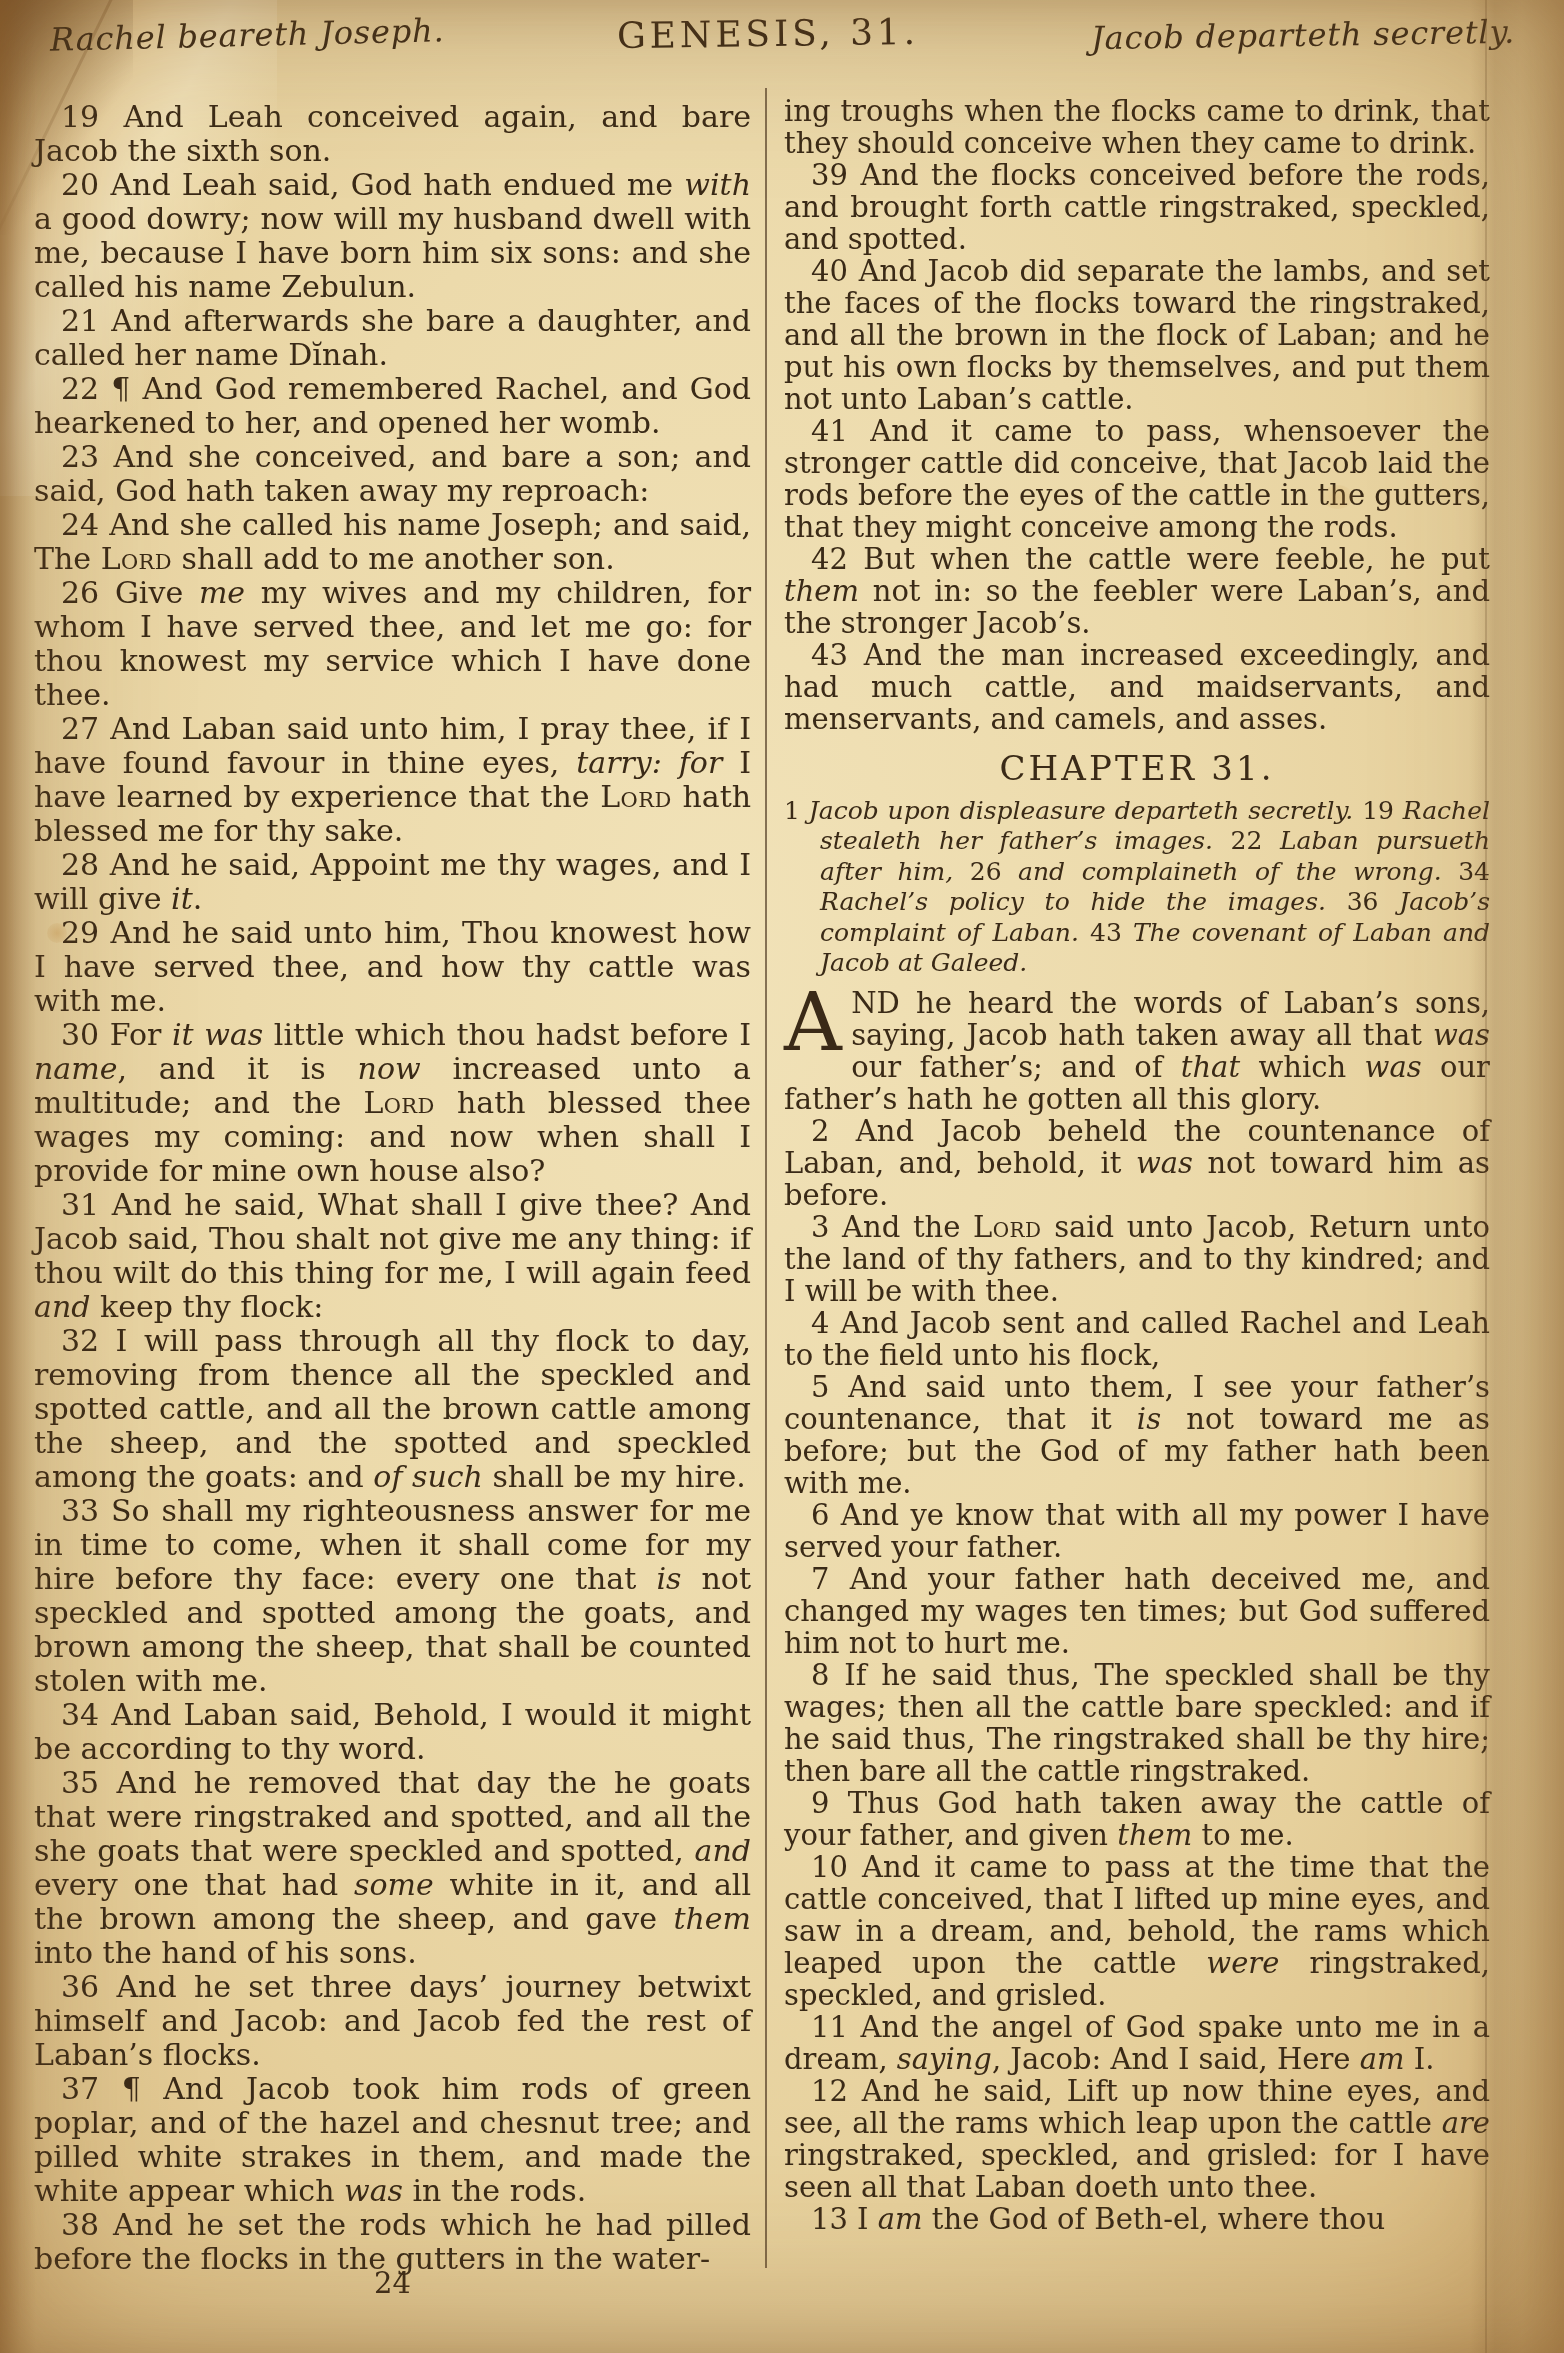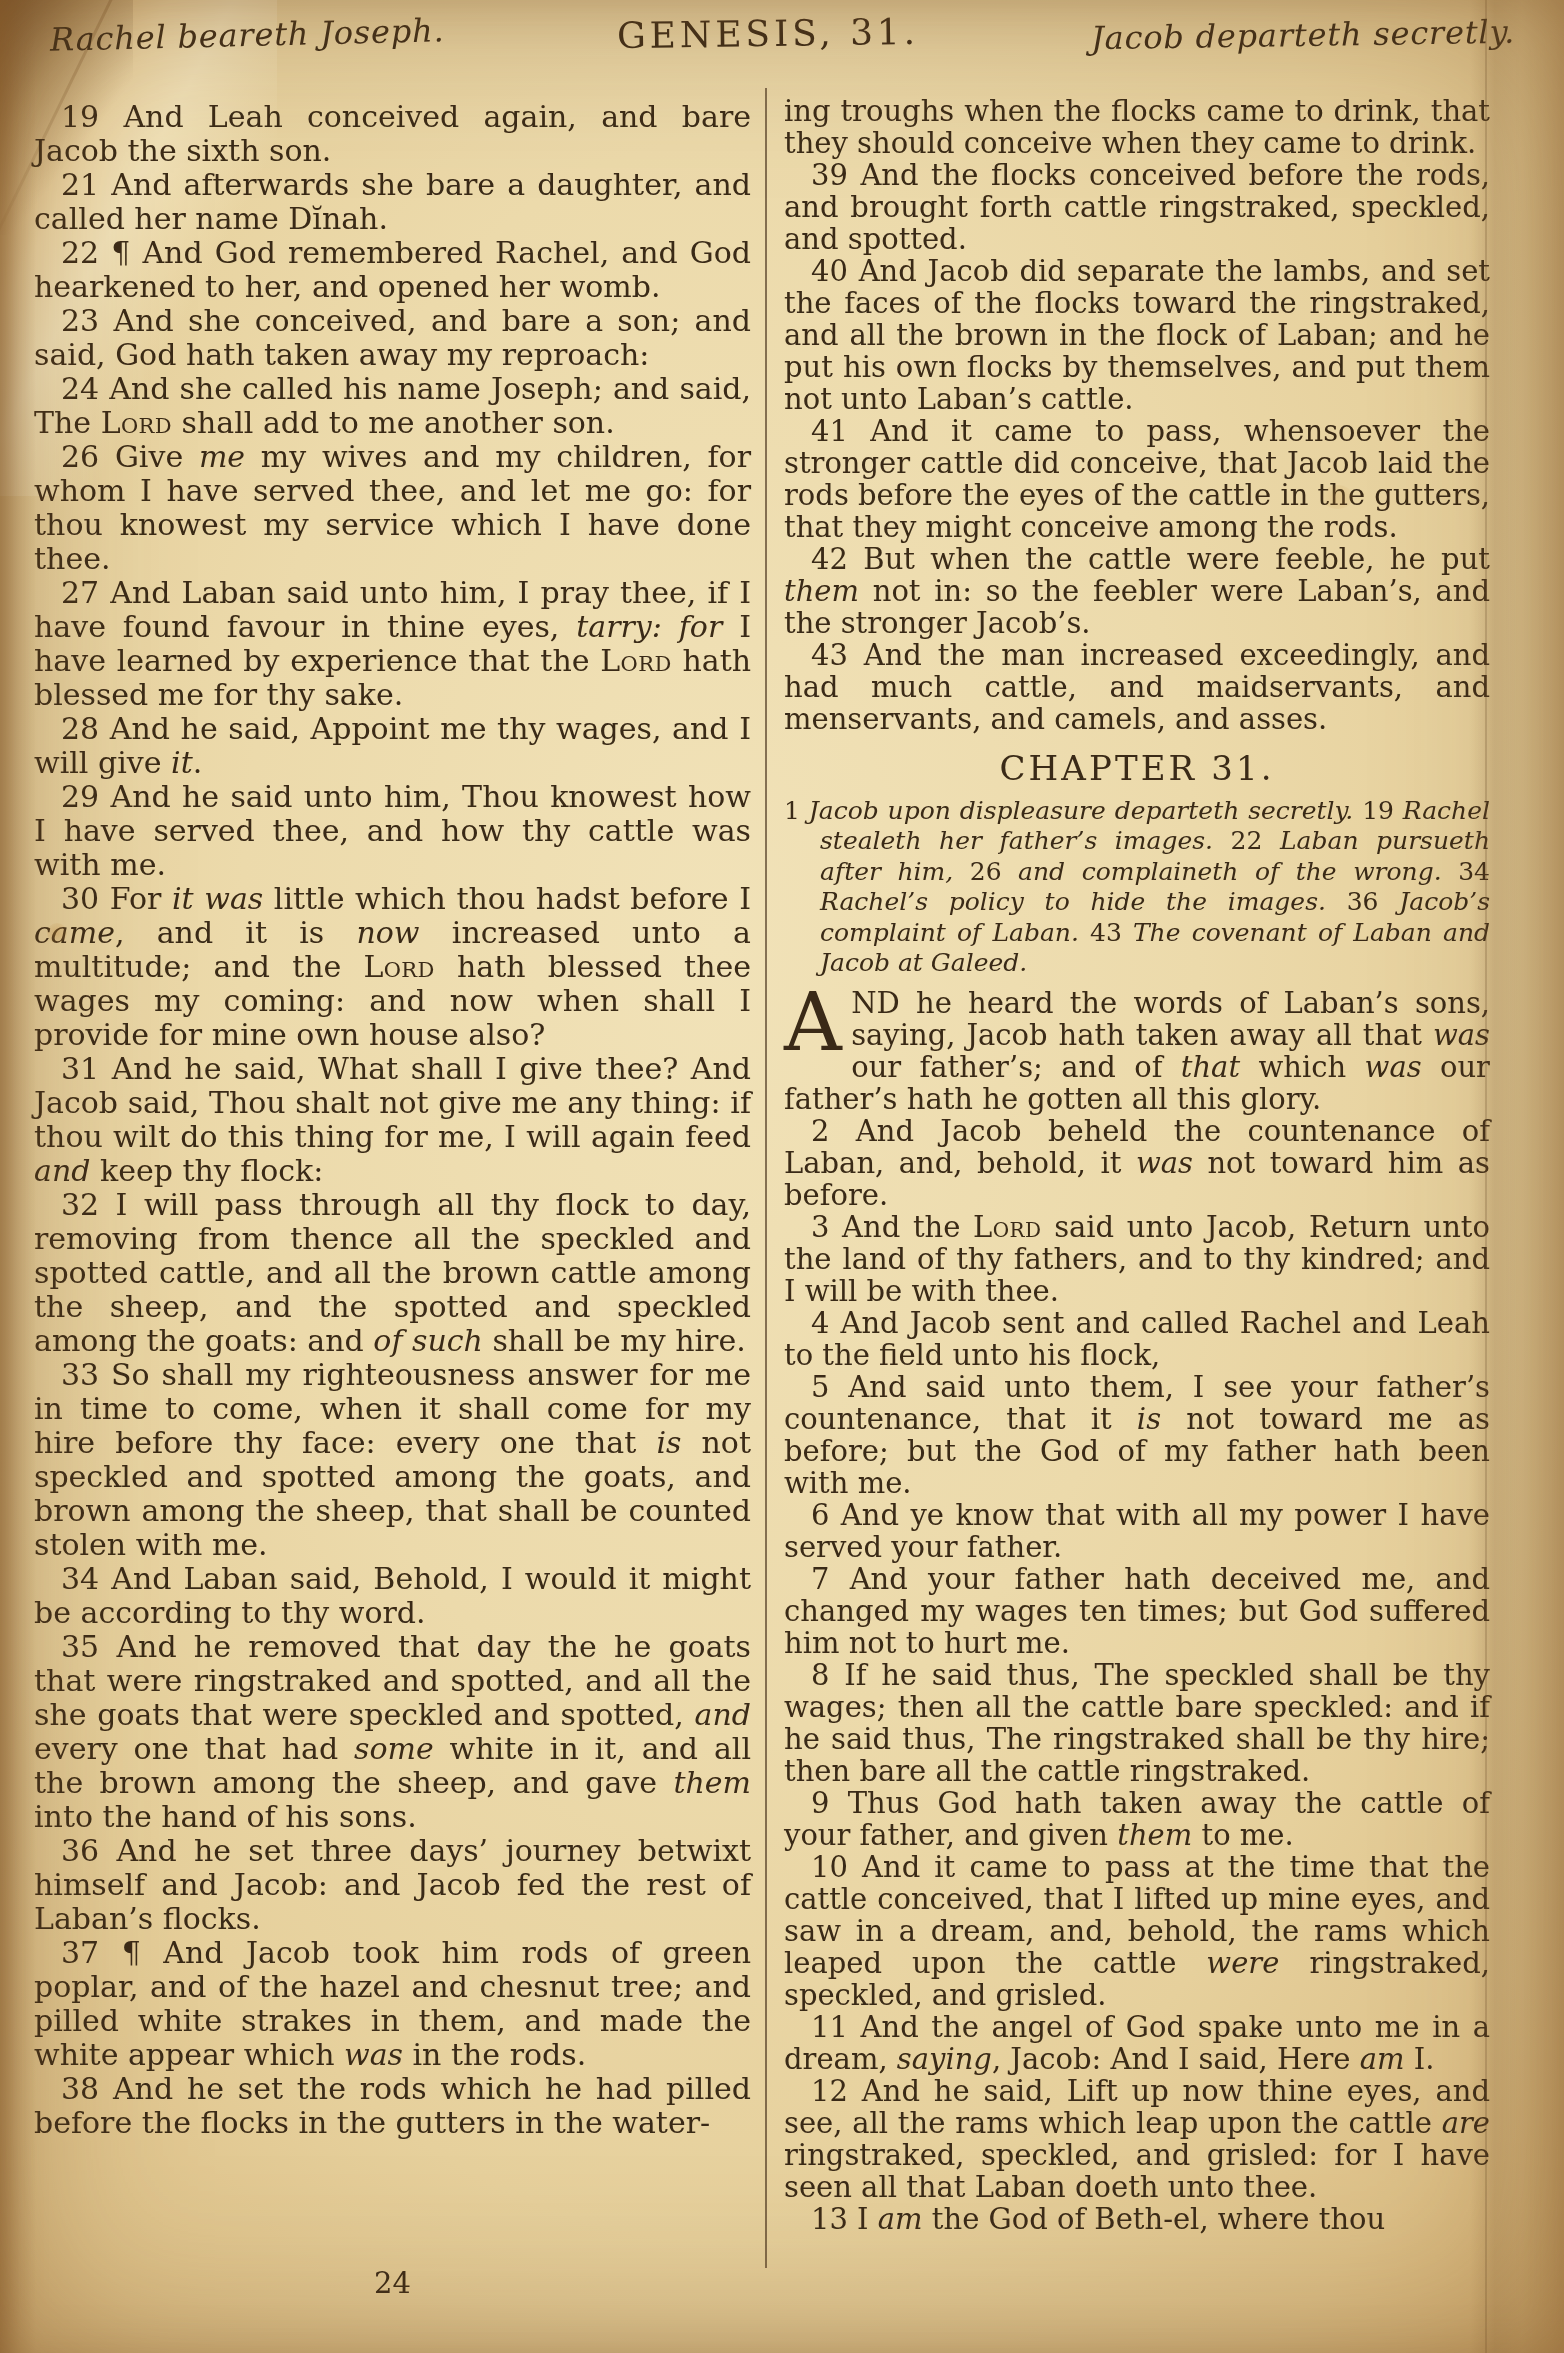--- a/index.html
+++ b/index.html
@@ -121,29 +121,30 @@
   <div class="running-head">
     <span class="rh-side rh-left">Rachel beareth Joseph.</span>
     <span class="rh-center">GENESIS, 31.</span>
     <span class="rh-side rh-right">Jacob departeth secretly.</span>
   </div>
 
   <div class="column-rule"></div>
 
   <div class="col" id="col-left">
       <p class="verse"><span>19 And Leah conceived again, and bare Jacob the sixth son.</span></p>
+      <p class="verse"><span>20 And Leah said, God hath endued me </span><span class="it">with</span><span> a good dowry; now will my husband dwell with me, because I have born him six sons: and she called his name Zebulun.</span></p>
       <p class="verse"><span>21 And afterwards she bare a daughter, and called her name Dĭnah.</span></p>
       <p class="verse"><span>22 ¶ And God remembered Rachel, and God hearkened to her, and opened her womb.</span></p>
       <p class="verse"><span>23 And she conceived, and bare a son; and said, God hath taken away my reproach:</span></p>
       <p class="verse"><span>24 And she called his name Joseph; and said, The </span><span class="sc">Lord</span><span> shall add to me another son.</span></p>
       <p class="verse"><span>26 Give </span><span class="it">me</span><span> my wives and my children, for whom I have served thee, and let me go: for thou knowest my service which I have done thee.</span></p>
       <p class="verse"><span>27 And Laban said unto him, I pray thee, if I have found favour in thine eyes, </span><span class="it">tarry: for</span><span> I have learned by experience that the </span><span class="sc">Lord</span><span> hath blessed me for thy sake.</span></p>
       <p class="verse"><span>28 And he said, Appoint me thy wages, and I will give </span><span class="it">it</span><span>.</span></p>
       <p class="verse"><span>29 And he said unto him, Thou knowest how I have served thee, and how thy cattle was with me.</span></p>
-      <p class="verse"><span>30 For </span><span class="it">it was</span><span> little which thou hadst before I </span><span class="it">came</span><span>, and it is </span><span class="it">now</span><span> increased unto a multitude; and the </span><span class="sc">Lord</span><span> hath blessed thee wages my coming: and now when shall I provide for mine own house also?</span></p>
+      <p class="verse"><span>30 For </span><span class="it">it was</span><span> little which thou hadst before I </span><span class="it">name</span><span>, and it is </span><span class="it">now</span><span> increased unto a multitude; and the </span><span class="sc">Lord</span><span> hath blessed thee wages my coming: and now when shall I provide for mine own house also?</span></p>
       <p class="verse"><span>31 And he said, What shall I give thee? And Jacob said, Thou shalt not give me any thing: if thou wilt do this thing for me, I will again feed </span><span class="it">and</span><span> keep thy flock:</span></p>
       <p class="verse"><span>32 I will pass through all thy flock to day, removing from thence all the speckled and spotted cattle, and all the brown cattle among the sheep, and the spotted and speckled among the goats: and </span><span class="it">of such</span><span> shall be my hire.</span></p>
       <p class="verse"><span>33 So shall my righteousness answer for me in time to come, when it shall come for my hire before thy face: every one that </span><span class="it">is</span><span> not speckled and spotted among the goats, and brown among the sheep, that shall be counted stolen with me.</span></p>
       <p class="verse"><span>34 And Laban said, Behold, I would it might be according to thy word.</span></p>
       <p class="verse"><span>35 And he removed that day the he goats that were ringstraked and spotted, and all the she goats that were speckled and spotted, </span><span class="it">and</span><span> every one that had </span><span class="it">some</span><span> white in it, and all the brown among the sheep, and gave </span><span class="it">them</span><span> into the hand of his sons.</span></p>
       <p class="verse"><span>36 And he set three days’ journey betwixt himself and Jacob: and Jacob fed the rest of Laban’s flocks.</span></p>
       <p class="verse"><span>37 ¶ And Jacob took him rods of green poplar, and of the hazel and chesnut tree; and pilled white strakes in them, and made the white appear which </span><span class="it">was</span><span> in the rods.</span></p>
       <p class="verse"><span>38 And he set the rods which he had pilled before the flocks in the gutters in the water-</span></p>
     </div>
   <div class="col" id="col-right">

